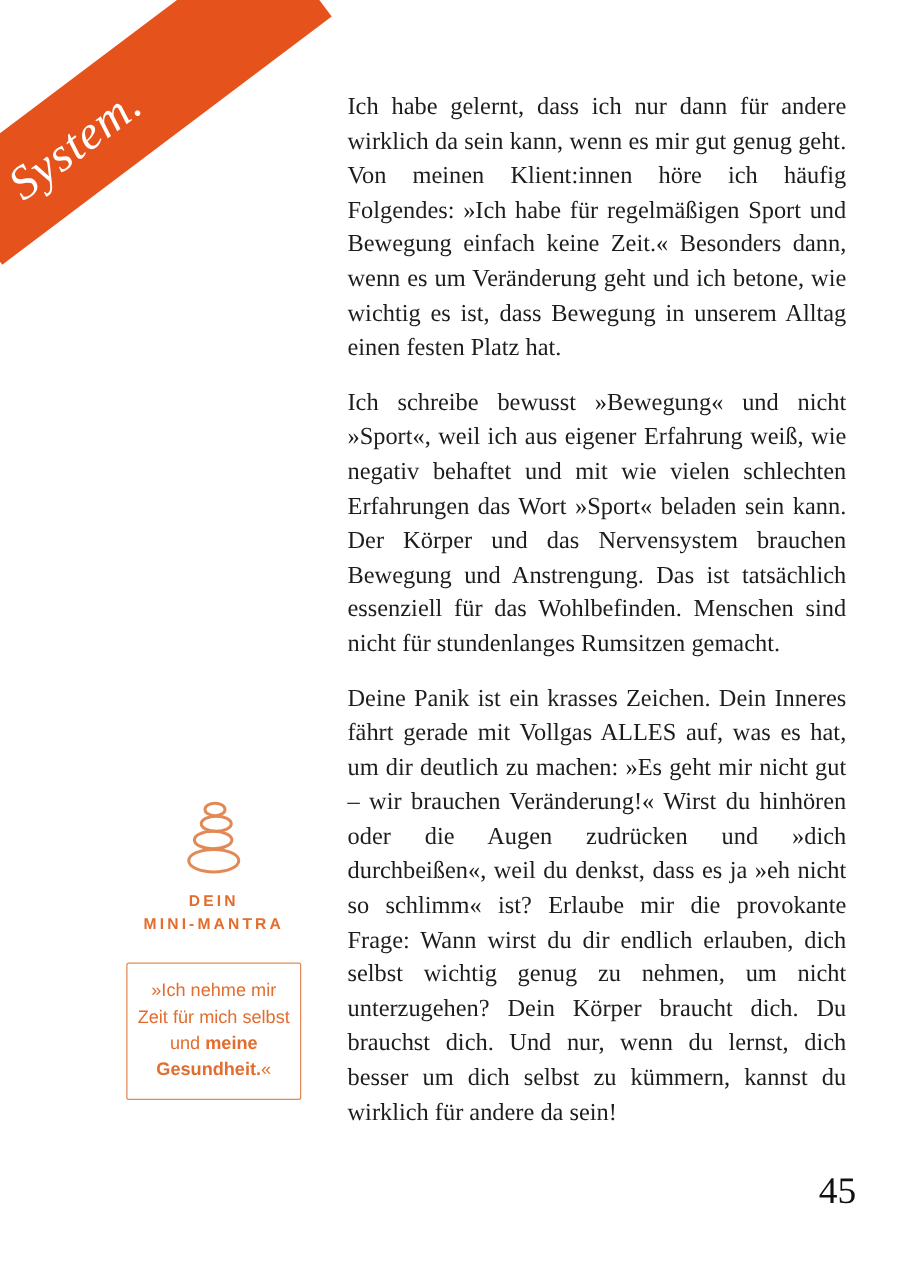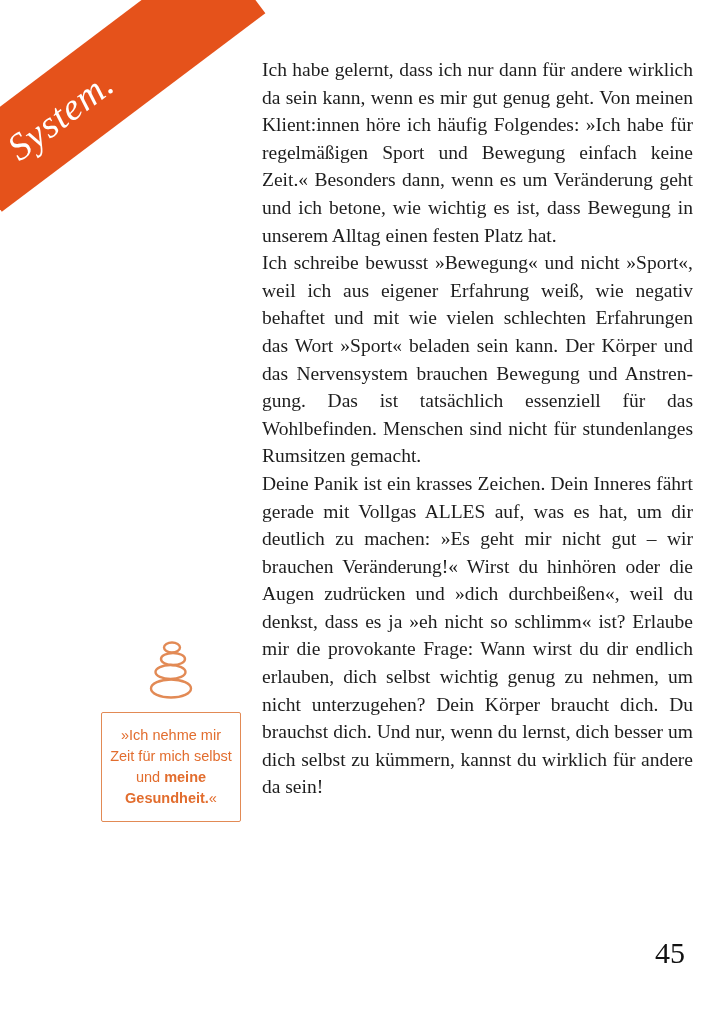--- a/index.html
+++ b/index.html
@@ -47,21 +47,21 @@
     top: 56px;
     width: 431px;
     color: #1d1d1d;
     font-size: 19.5px;
     line-height: 27.6px;
     text-align: justify;
     hyphens: auto;
     -webkit-hyphens: auto;
   }
   .text-column p {
-    margin: 0;
+    margin: 16px;
   }
 
   
   .sidebar {
     position: absolute;
     left: 95px;
     top: 640px;
     width: 152px;
     display: flex;
     flex-direction: column;
@@ -123,20 +123,24 @@
     <p>Deine Panik ist ein krasses Zeichen. Dein Inne­res fährt gerade mit Vollgas ALLES auf, was es hat, um dir deutlich zu machen: »Es geht mir nicht gut – wir brauchen Veränderung!« Wirst du hinhören oder die Augen zudrücken und »dich durchbeißen«, weil du denkst, dass es ja »eh nicht so schlimm« ist? Erlaube mir die pro­vokante Frage: Wann wirst du dir endlich er­lauben, dich selbst wichtig genug zu nehmen, um nicht unterzugehen? Dein Körper braucht dich. Du brauchst dich. Und nur, wenn du lernst, dich besser um dich selbst zu küm­mern, kannst du wirklich für andere da sein!</p>
   </main>
 
   <aside class="sidebar">
     <svg class="cairn" width="58" height="62" viewBox="0 0 58 62" fill="none" stroke="#e28a55" stroke-width="2.4" stroke-linecap="round">
       <ellipse cx="30" cy="7.5" rx="8" ry="5"></ellipse>
       <ellipse cx="31" cy="19" rx="12" ry="6"></ellipse>
       <ellipse cx="28.5" cy="32" rx="15" ry="7"></ellipse>
       <ellipse cx="29" cy="48.5" rx="20" ry="9"></ellipse>
     </svg>
+    <div class="mantra-label">
+      <span>DEIN</span><br>
+      <span>MINI-MANTRA</span>
+    </div>
     <div class="mantra-box">
       <span>»Ich nehme mir Zeit für mich selbst und </span><strong>meine Gesundheit.</strong><span>«</span>
     </div>
   </aside>
 
   <div class="page-number">45</div>
 
 </div>
 
 </body></html>

